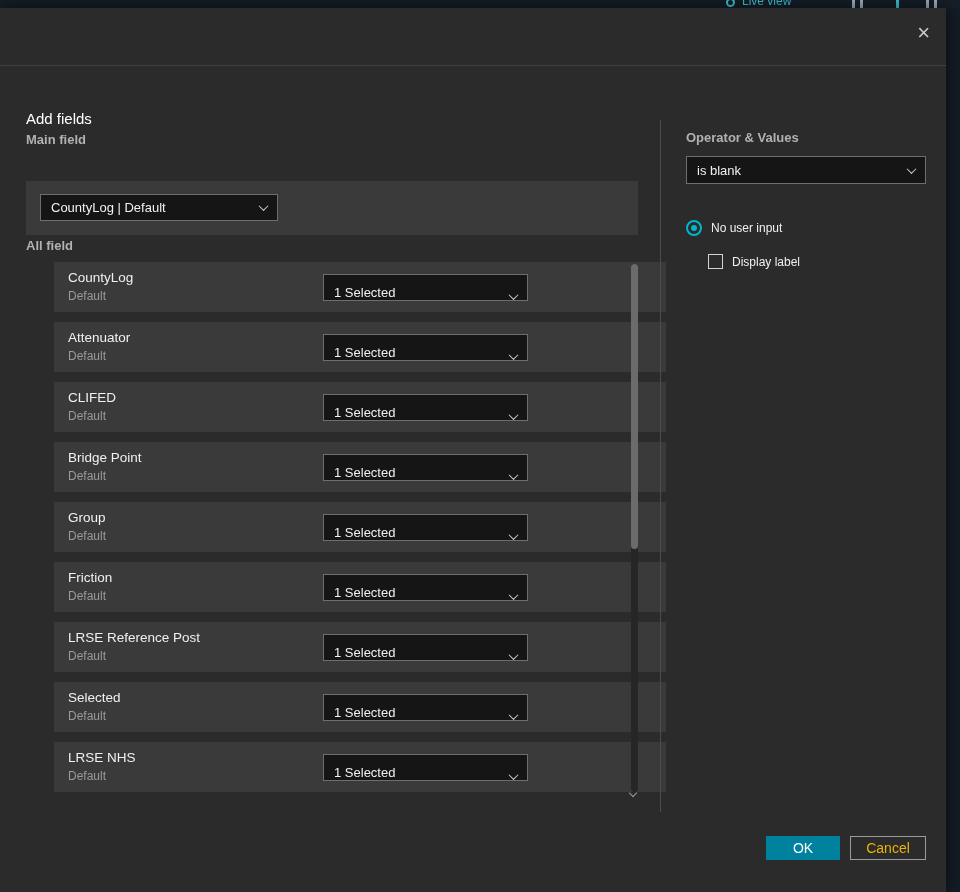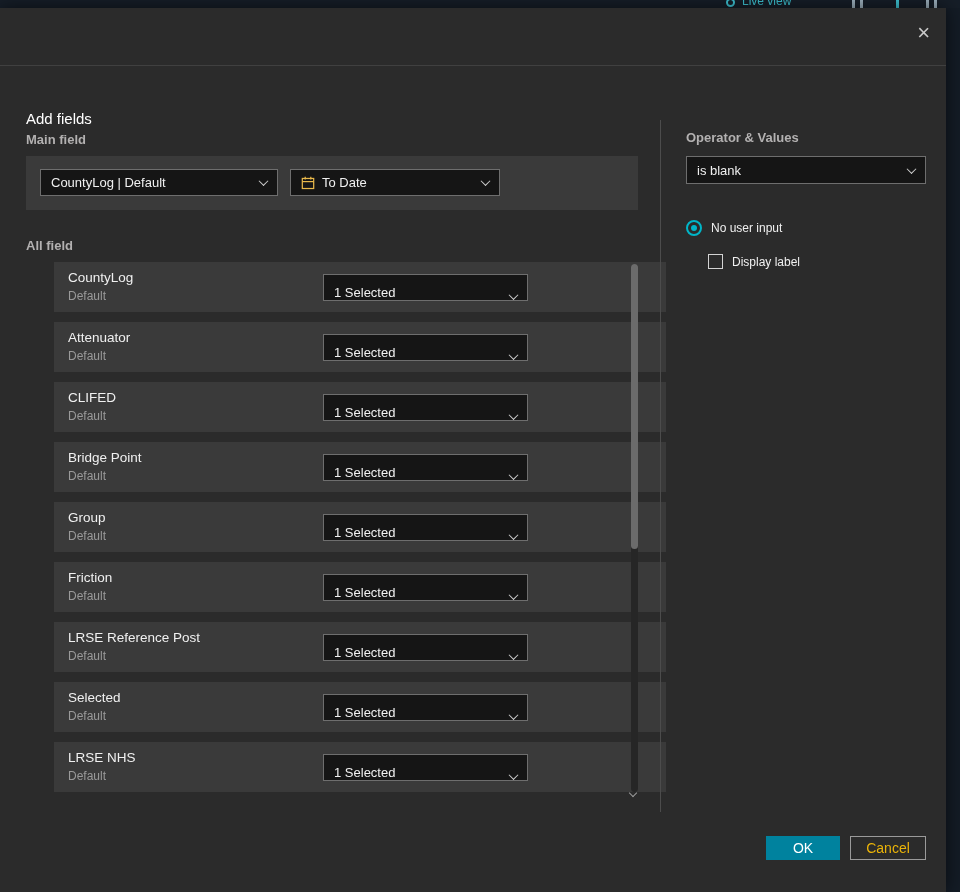--- a/index.html
+++ b/index.html
@@ -62,21 +62,21 @@
   }
   .section-title{
     position:absolute;left:26px;top:82px;
     font-size:15px;font-weight:400;color:#ffffff;margin-top:20px;
   }
   .group-label{
     position:absolute;font-size:13px;font-weight:700;color:#b3b1b1;
   }
   
   .panel{
-    position:absolute;background:var(--bg-panel);
+    position:absolute;background:var(--bg-panel);margin-top:25px;
   }
   .select{
     position:absolute;height:27px;background:var(--bg-input);
     border:1px solid var(--border-input);
     display:flex;align-items:center;gap:7px;
     padding:0 10px;font-size:13px;color:#f0f0f0;cursor:pointer;
   }
   .select .grow{flex:1 1 auto;white-space:nowrap;overflow:hidden;}
   .chev{
     width:7px;height:7px;flex:0 0 auto;
@@ -158,32 +158,20 @@
 
   <div class="section-title">Add fields</div>
 
   <div class="group-label" style="left:26px;top:124px">Main field</div>
 
   <div class="panel" style="left:26px;top:148px;width:612px;height:54px">
     <div class="select" style="left:14px;top:13px;width:238px">
       <span class="grow">CountyLog | Default</span>
       <span class="chev"></span>
     </div>
-    <div class="select" style="left:264px;top:13px;width:210px">
-      <span class="cal-icon">
-        <svg width="14" height="14" viewBox="0 0 16 16">
-          <rect x="1.5" y="2.8" width="13" height="11.5" fill="none" stroke="#e8b84b" stroke-width="1.4"></rect>
-          <line x1="1.5" y1="6.4" x2="14.5" y2="6.4" stroke="#e8b84b" stroke-width="1.4"></line>
-          <line x1="4.8" y1="0.8" x2="4.8" y2="4" stroke="#e8b84b" stroke-width="1.4"></line>
-          <line x1="11.2" y1="0.8" x2="11.2" y2="4" stroke="#e8b84b" stroke-width="1.4"></line>
-        </svg>
-      </span>
-      <span class="grow">To Date</span>
-      <span class="chev"></span>
-    </div>
   </div>
 
   <div class="group-label" style="left:26px;top:230px">All field</div>
 
   <div class="fields-list" id="fields-list">
 
       <div class="field-row">
         <div class="field-name">CountyLog</div>
         <div class="field-sub">Default</div>
         <div class="select row-select">

